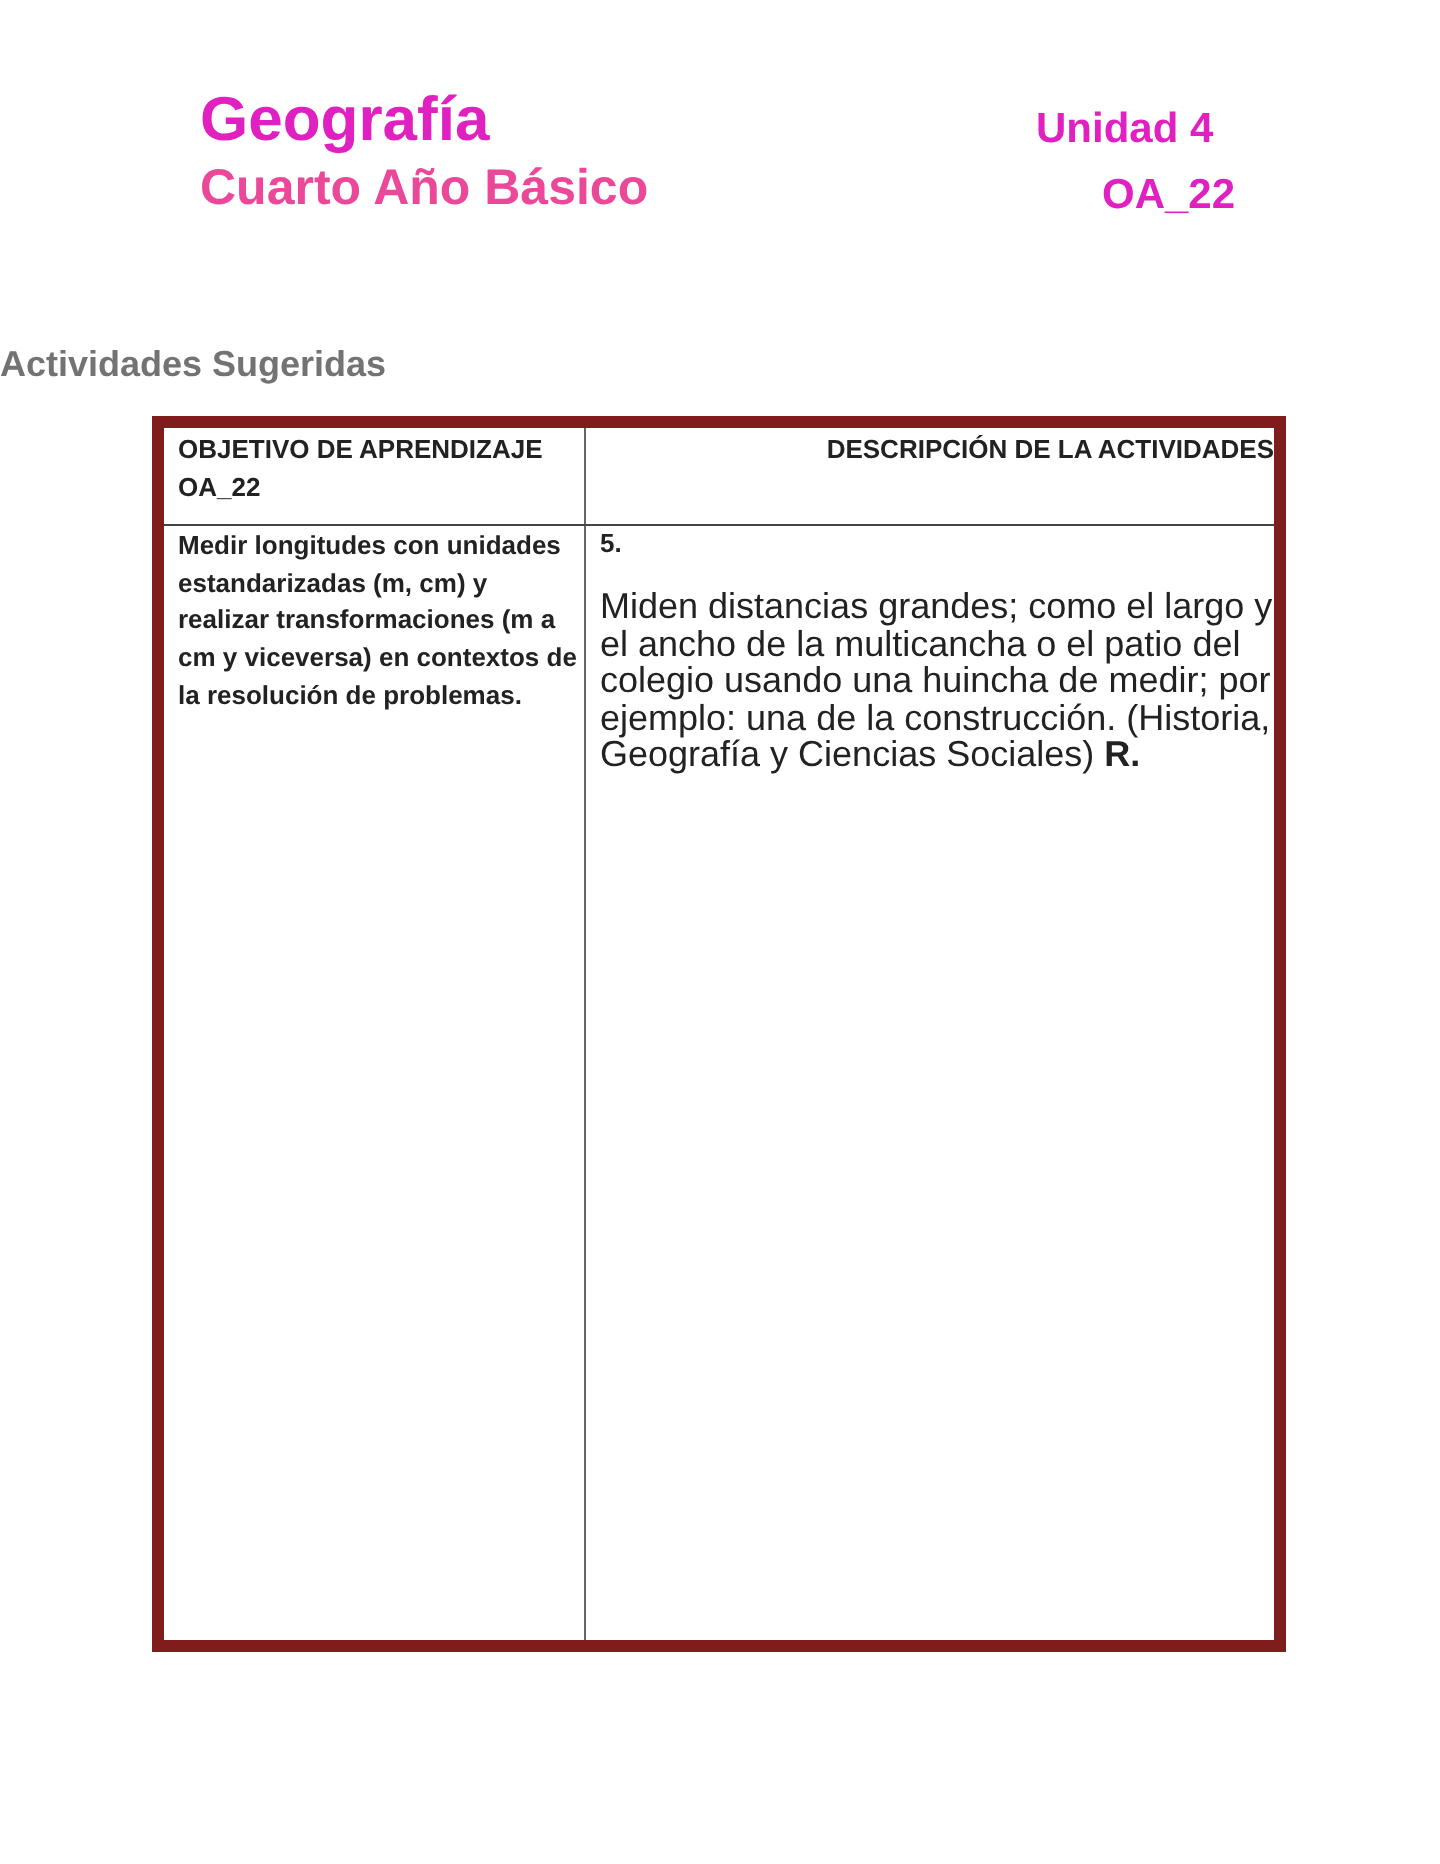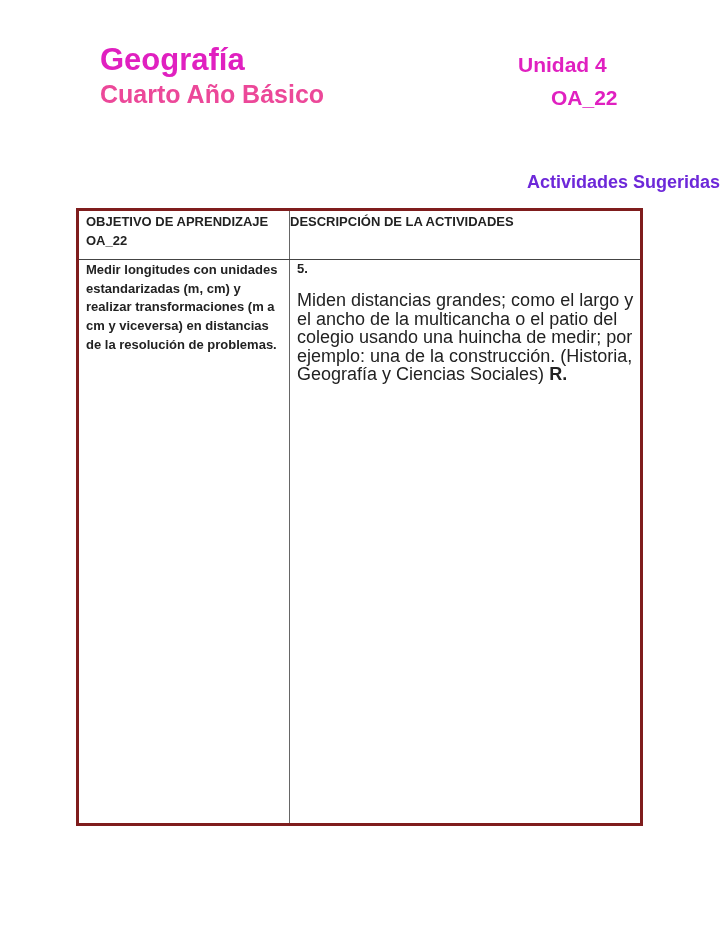--- a/index.html
+++ b/index.html
@@ -1,26 +1,26 @@
 <!DOCTYPE html>
 <html><head>
 <meta charset="utf-8">
 <style>
   html, body { margin: 0; padding: 0; background: #ffffff; }
   body { width: 720px; height: 932px; position: relative; overflow: hidden; font-family: "Liberation Sans", sans-serif; }
   .title-main { position: absolute; left: 100px; top: 42px; font-size: 31px; font-weight: bold; color: #e020c0; letter-spacing: 0px; }
   .title-sub { position: absolute; left: 100px; top: 80px; font-size: 25px; font-weight: bold; color: #ec4899; }
   .unit { position: absolute; left: 518px; top: 53px; font-size: 21px; font-weight: bold; color: #e020c0; }
   .oa { position: absolute; left: 521px; top: 86px; font-size: 21px; font-weight: bold; color: #e020c0; margin-left: 30px; }
-  .section-title { position: absolute; left: 0; width: 720px; top: 172px; text-align: right; font-size: 18px; font-weight: bold; color: #6d28d9; }
-  .table { position: absolute; left: 76px; top: 208px; width: 567px; height: 618px; border: 3px solid #7f1d1d; box-sizing: border-box; }
+  .section-title { position: absolute; left: 0; width: 720px; top: 172px; text-align: left; font-size: 18px; font-weight: bold; color: #737373; }
+  .table { position: absolute; left: 76px; top: 208px; width: 567px; height: 618px; border: 6px solid #7f1d1d; box-sizing: border-box; }
   .vdiv { position: absolute; left: 210px; top: 0; bottom: 0; width: 1px; background: #666; }
   .hdiv { position: absolute; left: 0; right: 0; top: 48px; height: 1px; background: #444; }
   .h-left { position: absolute; left: 7px; top: 1px; width: 200px; font-size: 13px; font-weight: bold; color: #222; line-height: 19px; }
-  .h-right { position: absolute; left: 211px; right: 0; top: 1px; text-align: left; font-size: 13px; font-weight: bold; color: #222; line-height: 19px; }
+  .h-right { position: absolute; left: 211px; right: 0; top: 1px; text-align: right; font-size: 13px; font-weight: bold; color: #222; line-height: 19px; }
   .obj { position: absolute; left: 7px; top: 50px; width: 200px; font-size: 13px; font-weight: bold; color: #222; line-height: 18.7px; }
   .num { position: absolute; left: 218px; top: 50px; font-size: 13px; font-weight: bold; color: #222; }
   .desc { position: absolute; left: 218px; top: 80px; width: 345px; font-size: 18px; color: #222; line-height: 18.6px; }
   .desc b { font-weight: bold; }
   .skill { position: absolute; left: 12px; top: 234px; width: 200px; font-family: "DejaVu Sans", sans-serif; color: #666; font-size: 12.3px; line-height: 17.6px; }
   .skill-title { font-weight: bold; color: #6a6a6a; }
 </style>
 </head>
 <body>
 
@@ -31,21 +31,21 @@
 
 <div class="section-title">Actividades Sugeridas</div>
 
 <div class="table">
   <div class="vdiv"></div>
   <div class="hdiv"></div>
 
   <div class="h-left">OBJETIVO DE APRENDIZAJE OA_22</div>
   <div class="h-right">DESCRIPCIÓN DE LA ACTIVIDADES</div>
 
-  <div class="obj">Medir longitudes con unidades estandarizadas (m, cm) y realizar transformaciones (m a cm y viceversa) en distancias de la resolución de problemas.</div>
+  <div class="obj">Medir longitudes con unidades estandarizadas (m, cm) y realizar transformaciones (m a cm y viceversa) en contextos de la resolución de problemas.</div>
 
   <div class="num">5.</div>
   <div class="desc">
     <span>Miden distancias grandes; como el largo y el ancho de la multicancha o el patio del colegio usando una huincha de medir; por ejemplo: una de la construcción. (Historia, Geografía y Ciencias Sociales)</span>
     <b>R.</b>
   </div>
 
 </div>
 
 </body></html>

